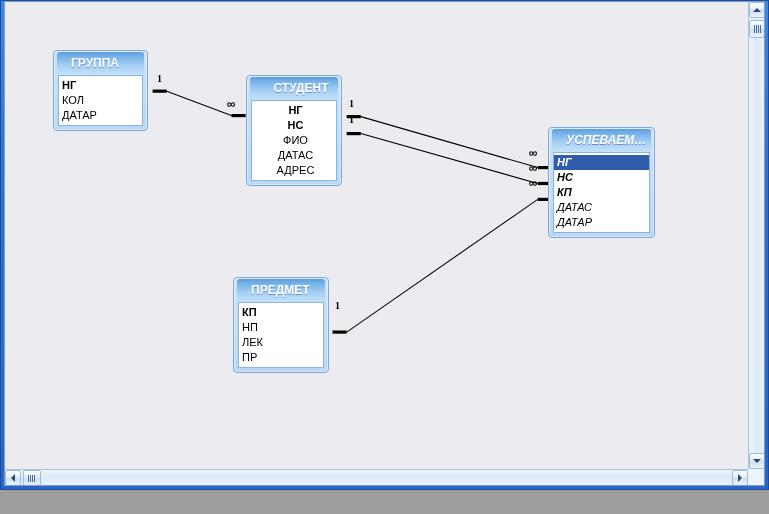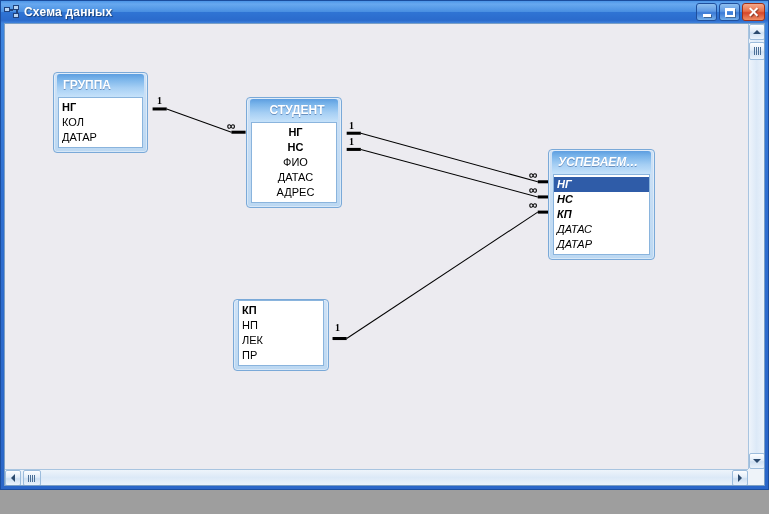--- a/index.html
+++ b/index.html
@@ -147,21 +147,21 @@
     box-sizing: border-box;
     padding: 0 4px 4px 4px;
     box-shadow: 0 0 0 1px rgba(255,255,255,0.4) inset;
   }
   .tbl-head {
     height: 23px;
     line-height: 23px;
     color: #ffffff;
     font-size: 12px;
     font-weight: bold;
-    padding-left: 6px;
+    padding-left: 14px;
     white-space: nowrap;
     overflow: hidden;
     background: linear-gradient(to bottom,
        #5d9ee0 0%, #79b4ea 22%, #a6cff4 60%, #c6e2fa 100%);
     border-radius: 3px 3px 0 0;
     margin: 1px -1px 0 -1px;
     text-shadow: 0 1px 0 rgba(40,80,140,0.5);
   }
   .tbl-body {
     background: #ffffff;
@@ -269,48 +269,20 @@
     width: 8px; height: 7px;
     background:
       repeating-linear-gradient(to right, #4a6e96 0 1px, transparent 1px 2px);
   }
 </style>
 </head>
 <body>
 
 <div class="window">
 
-  <div class="titlebar">
-    <span class="title-icon">
-      <i class="ti-a"></i>
-        <i class="ti-b"></i>
-        <i class="ti-c"></i>
-      <i class="ti-line til1"></i>
-        <i class="ti-line til2"></i>
-    </span>
-    <span class="title-text">Схема данных</span>
-
-    <div class="win-buttons">
-      <div class="wb">
-        <span class="glyph">
-            <span class="bar-min"></span>
-          </span>
-      </div>
-      <div class="wb">
-        <span class="glyph">
-            <span class="sq-max"></span>
-          </span>
-      </div>
-      <div class="wb close">
-        <span class="glyph">
-            <span class="x-mark">✕</span>
-          </span>
-      </div>
-    </div>
-  </div>
 
   <div class="client">
 
     <div class="canvas" id="canvas">
       <svg class="rel-layer" id="rel-layer" viewBox="0 0 735 440" preserveAspectRatio="none">
           <line x1="160" y1="84" x2="224" y2="107" stroke="#000" stroke-width="1"></line>
           <line x1="146" y1="84" x2="160" y2="84" stroke="#000" stroke-width="3"></line>
           <line x1="224" y1="107" x2="238" y2="107" stroke="#000" stroke-width="3"></line>
           <line x1="352" y1="108" x2="527" y2="156" stroke="#000" stroke-width="1"></line>
           <line x1="338" y1="108" x2="352" y2="108" stroke="#000" stroke-width="3"></line>
@@ -353,20 +325,21 @@
           <div class="tbl-head">УСПЕВАЕМ…</div>
           <div class="tbl-body">
             <div class="fld key sel">НГ</div>
             <div class="fld key">НС</div>
             <div class="fld key">КП</div>
             <div class="fld">ДАТАС</div>
             <div class="fld">ДАТАР</div>
           </div>
         </div>
         <div class="tbl" style="left: 228px; top: 275px; width: 96px;">
+          <div class="tbl-head">ПРЕДМЕТ</div>
           <div class="tbl-body">
             <div class="fld key">КП</div>
             <div class="fld">НП</div>
             <div class="fld">ЛЕК</div>
             <div class="fld">ПР</div>
           </div>
         </div>
       </div>
 
     <div class="sb-v">

